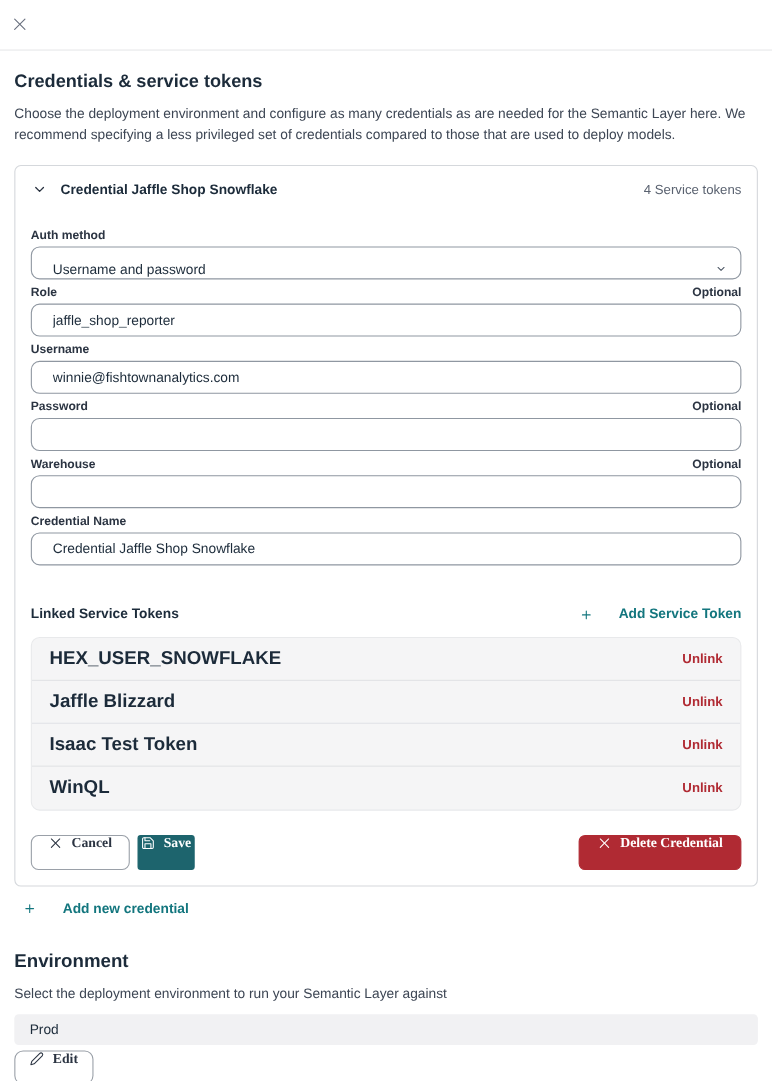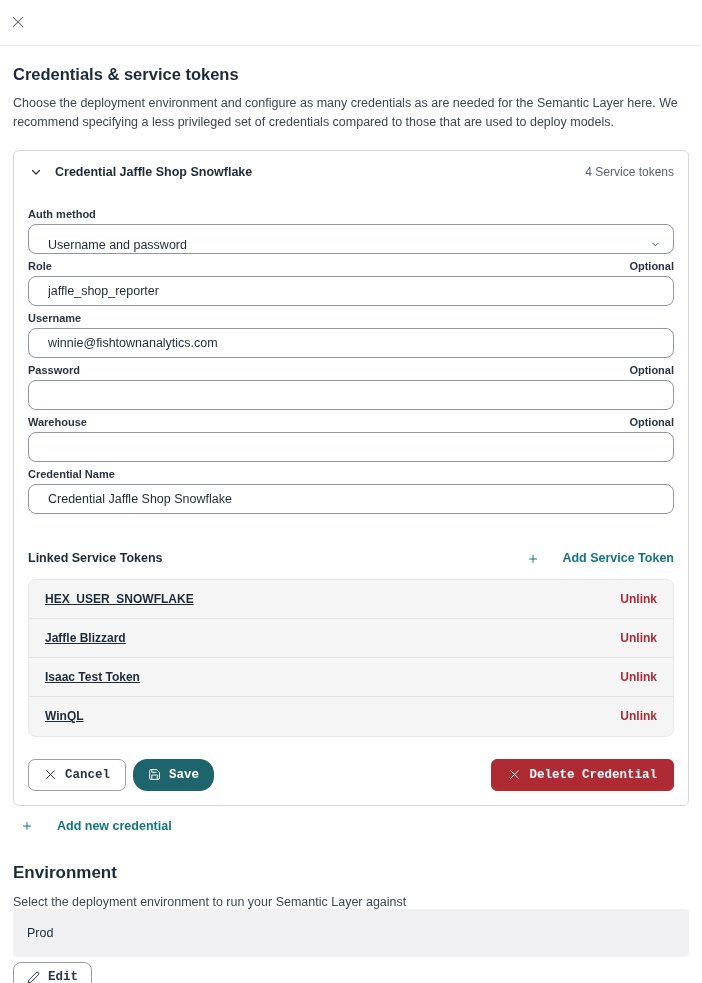--- a/index.html
+++ b/index.html
@@ -74,45 +74,45 @@
   }
   .token-list{
     margin-top:14px;background:var(--token-bg);
     border:1px solid #e8e9eb;border-radius:8px;overflow:hidden;
   }
   .token-row{
     display:flex;align-items:center;justify-content:space-between;
     height:39px;padding:0 16px;border-bottom:1px solid var(--token-divider);
   }
   .token-row:last-child{border-bottom:none;}
-  .token-name{font-size:12px;font-weight:700;color:var(--heading);text-decoration:underline;}
+  .token-name{font-size:17px;font-weight:700;color:var(--heading);}
   .unlink-btn{
     background:none;border:none;cursor:pointer;color:var(--danger);
     font-size:12px;font-weight:700;font-family:"Liberation Sans",sans-serif;
   }
   
   .actions{display:flex;align-items:center;gap:7px;margin-top:22px;}
   .btn{
-    display:inline-flex;align-items:center;gap:8px;height:32px;cursor:pointer;
-    font-size:12.5px;font-weight:600;font-family:Liberation Mono, monospace;
+    display:inline-flex;gap:8px;height:32px;cursor:pointer;
+    font-size:12.5px;font-weight:600;font-family:Liberation Serif, serif;
     border-radius:7px;line-height:1;
   }
   .btn svg{flex:none;}
   .btn-cancel{background:#fff;border:1px solid #9aa0a8;color:var(--label);padding:0 15px;}
-  .btn-save{background:var(--teal-btn);border:1px solid var(--teal-btn);color:#fff;padding:0 14px;border-radius:14px;}
+  .btn-save{background:var(--teal-btn);border:1px solid var(--teal-btn);color:#fff;padding:0 2px;border-radius:3px;}
   .btn-delete{margin-left:auto;background:var(--danger);border:1px solid var(--danger);color:#fff;padding:0 16px;border-radius:6px;font-weight:700;}
   
   .add-credential{
     display:inline-flex;align-items:center;gap:24px;margin:13px 0 0 8px;background:none;border:none;cursor:pointer;
     color:var(--teal-link);font-size:12.5px;font-weight:600;font-family:"Liberation Sans",sans-serif;
   }
   .env-heading{font-size:17px;font-weight:700;color:var(--heading);margin-top:27px;}
   .env-desc{font-size:12.5px;margin-top:12px;}
   .prod-box{
-    height:48px;background:var(--prod-bg);border-radius:4px;
+    margin-top:12px;height:28px;background:var(--prod-bg);border-radius:4px;
     display:flex;align-items:center;padding:0 14px;font-size:12.5px;color:var(--heading);text-align:right;
   }
   .btn-edit{background:#fff;border:1px solid #9aa0a8;color:var(--label);padding:0 13px;margin-top:5px;height:31px;border-radius:8px;}
 </style>
 </head>
 <body>
 
 <div class="modal-header">
   <button class="close-btn" aria-label="Close">
     <svg width="16" height="16" viewBox="0 0 24 24" fill="none" stroke="currentColor" stroke-width="1.6" stroke-linecap="round">

